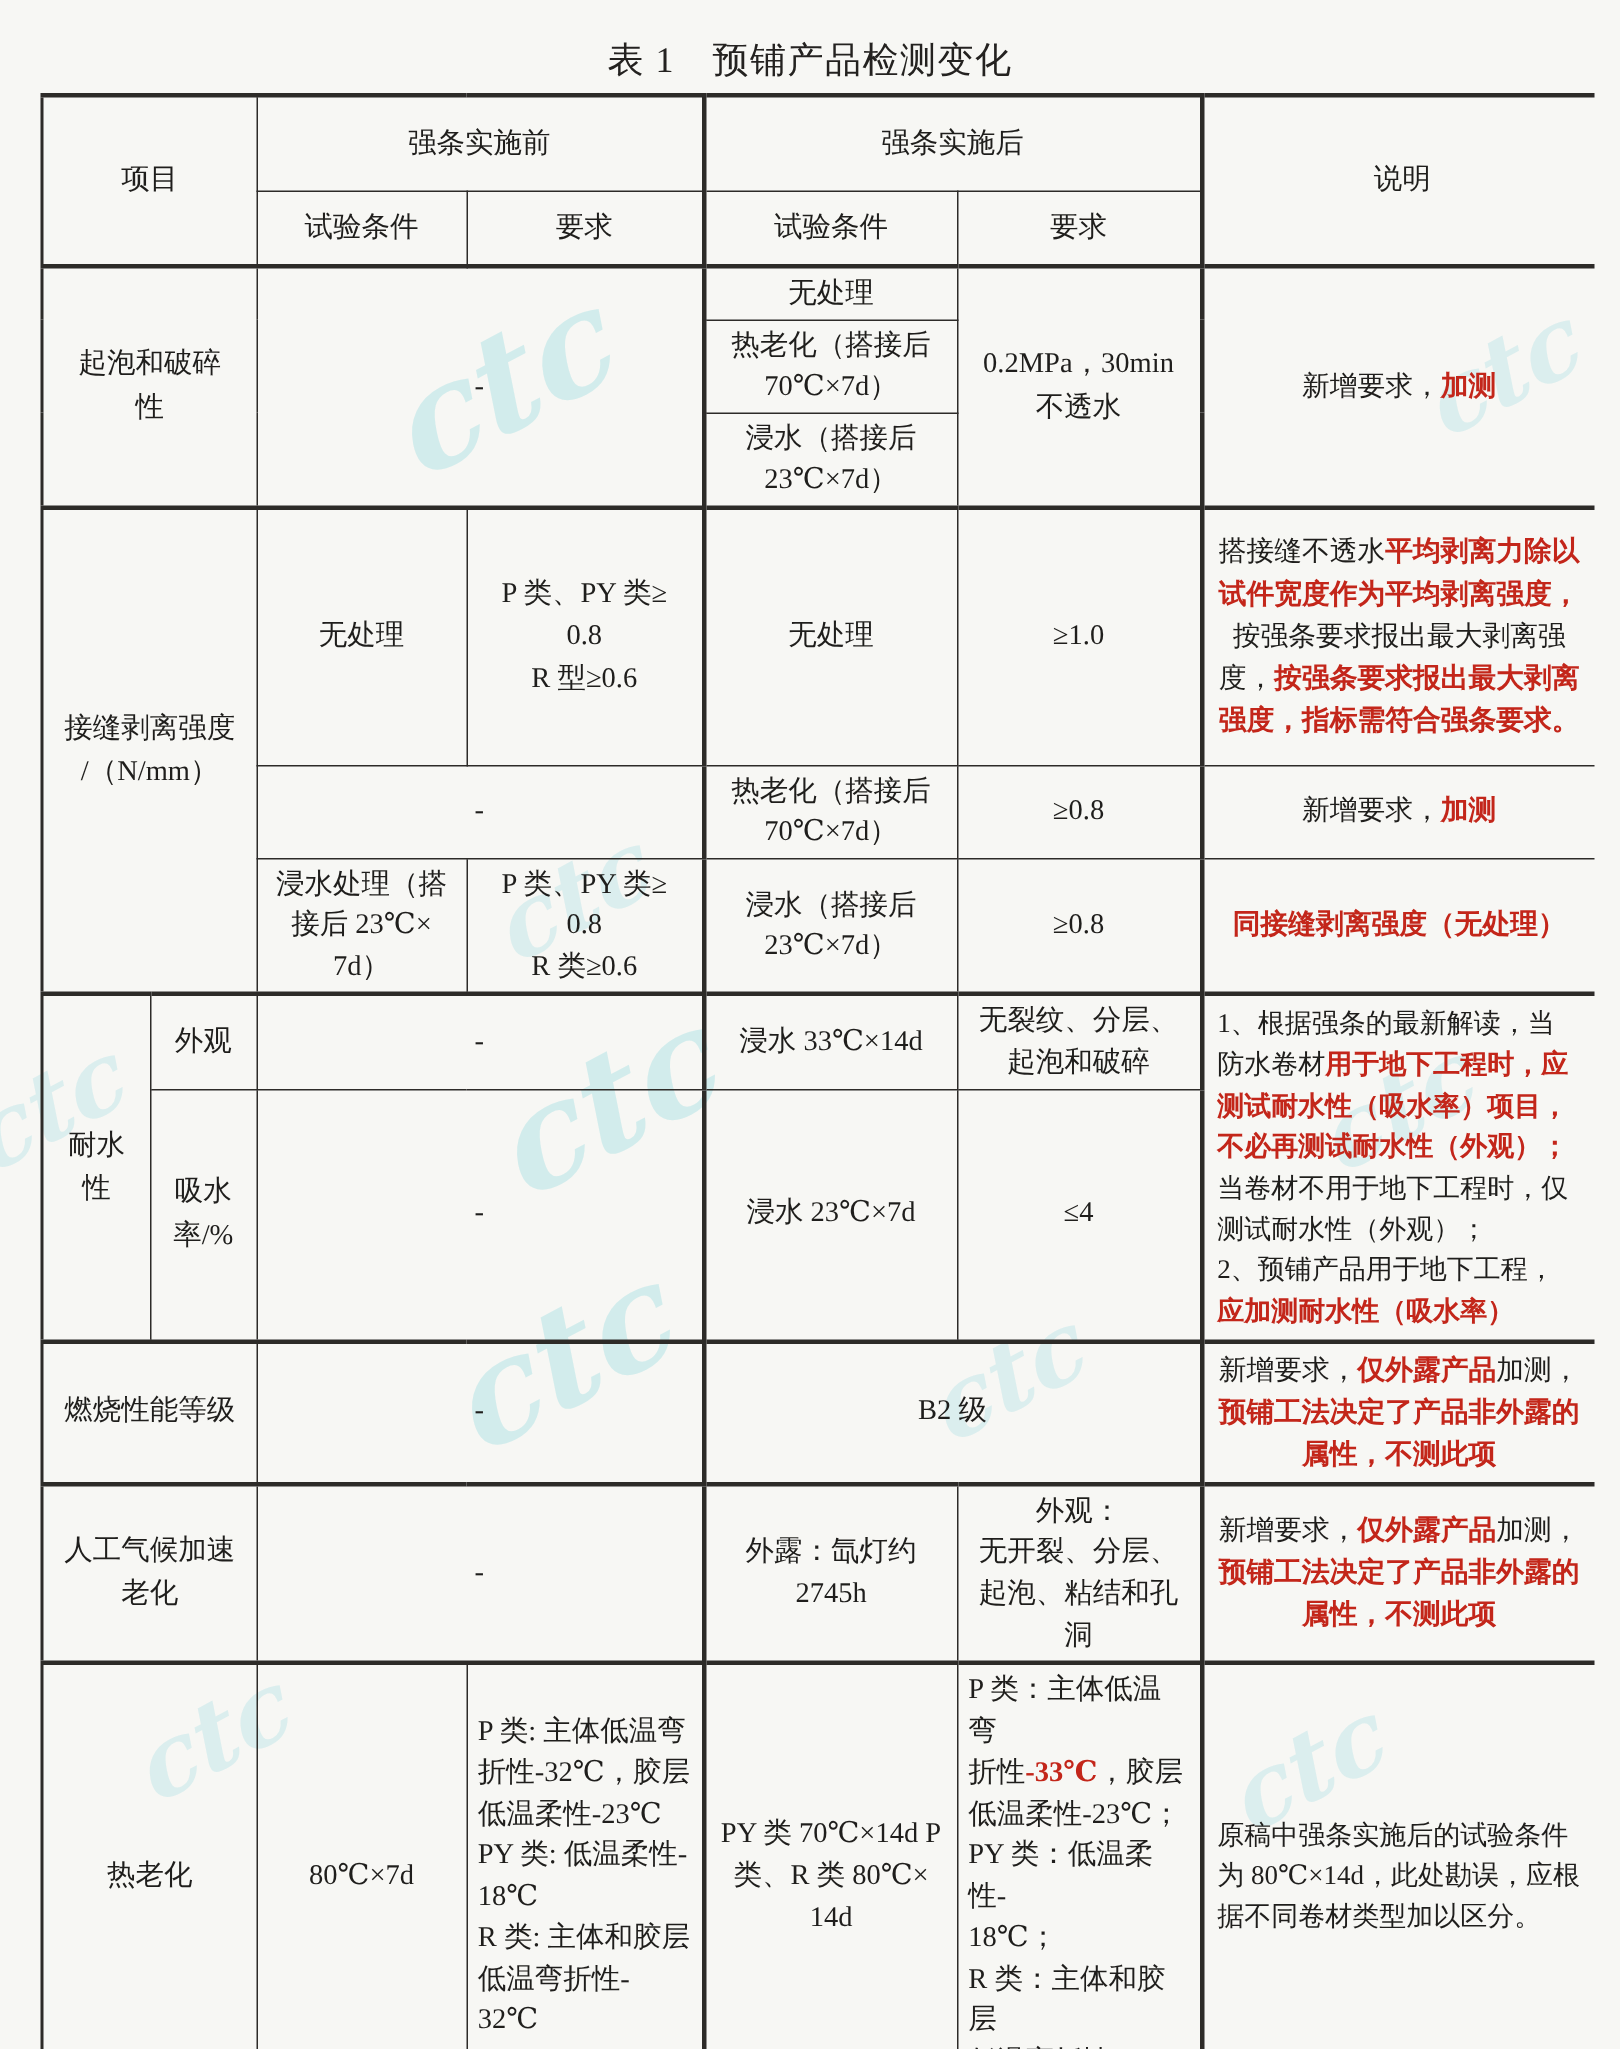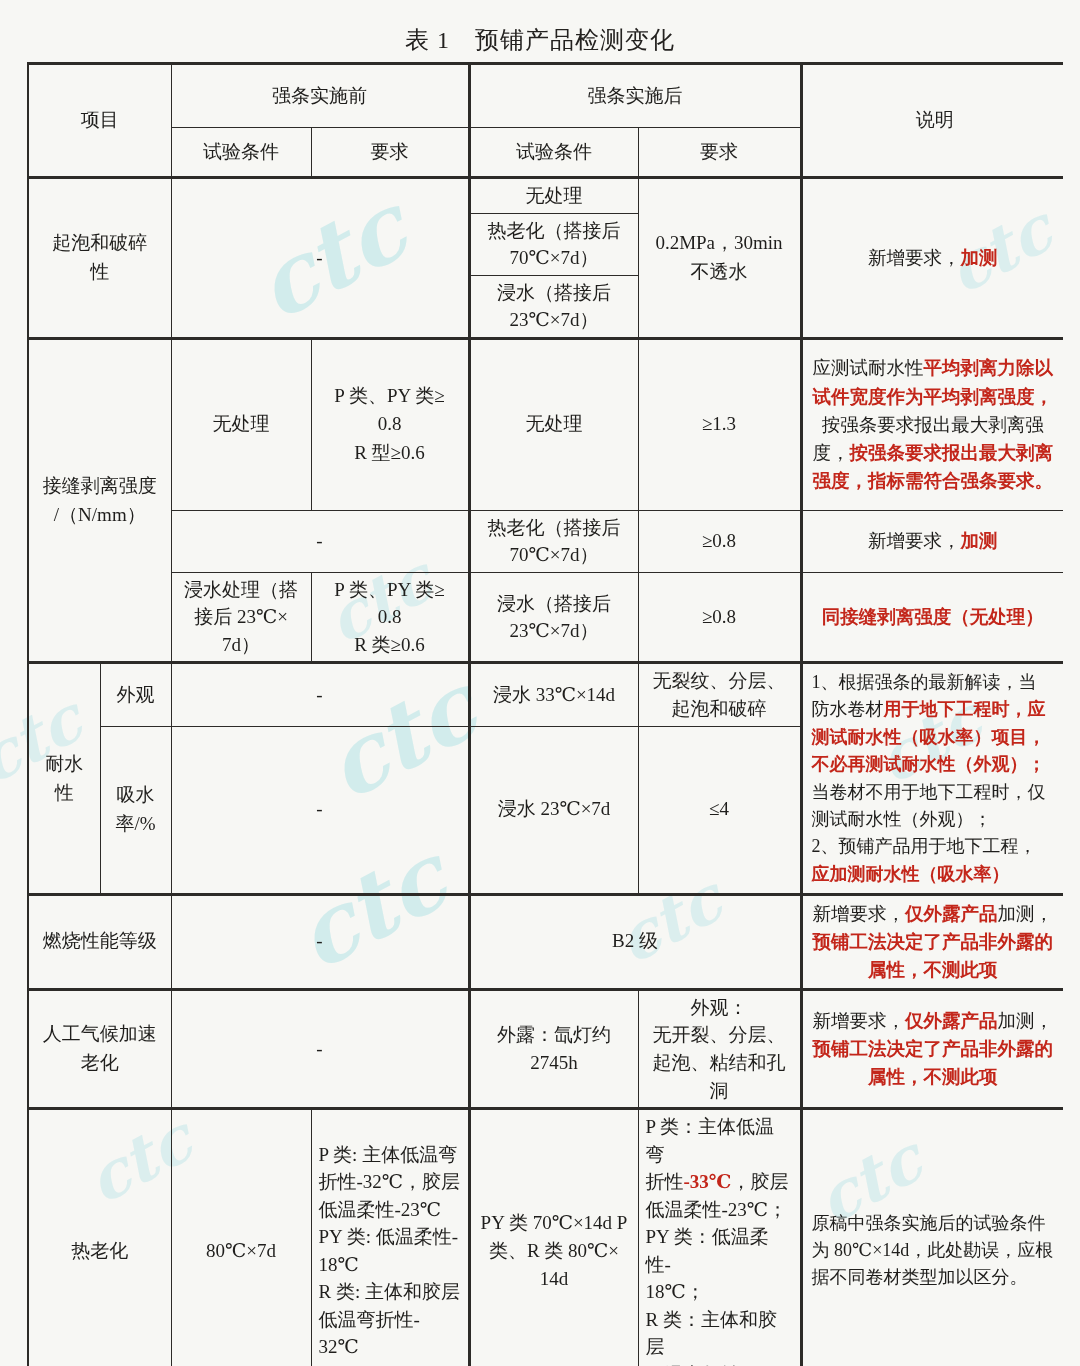--- a/index.html
+++ b/index.html
@@ -126,22 +126,22 @@
     </tr>
 
     <tr class="major" style="height:172px;">
       <td colspan="2" rowspan="3">接缝剥离强度
 /（N/mm）</td>
       <td>无处理</td>
       <td class="sep-r">P 类、PY 类≥
 0.8
 R 型≥0.6</td>
       <td>无处理</td>
-      <td class="sep-r">≥1.3</td>
-      <td class="last note-center"><span>应测试耐水性</span><span class="red">平均剥离力除以试件宽度作为平均剥离强度，</span><span>按强条要求报出最大剥离强度，</span><span class="red">按强条要求报出最大剥离强度，指标需符合强条要求。</span></td>
+      <td class="sep-r">≥1.0</td>
+      <td class="last note-center"><span>搭接缝不透水</span><span class="red">平均剥离力除以试件宽度作为平均剥离强度，</span><span>按强条要求报出最大剥离强度，</span><span class="red">按强条要求报出最大剥离强度，指标需符合强条要求。</span></td>
     </tr>
     <tr style="height:58px;">
       <td colspan="2" class="sep-r">-</td>
       <td class="tight">热老化（搭接后
 70℃×7d）</td>
       <td class="sep-r">≥0.8</td>
       <td class="last note-center"><span>新增要求，</span><span class="red">加测</span></td>
     </tr>
     <tr style="height:86px;">
       <td class="tight">浸水处理（搭

